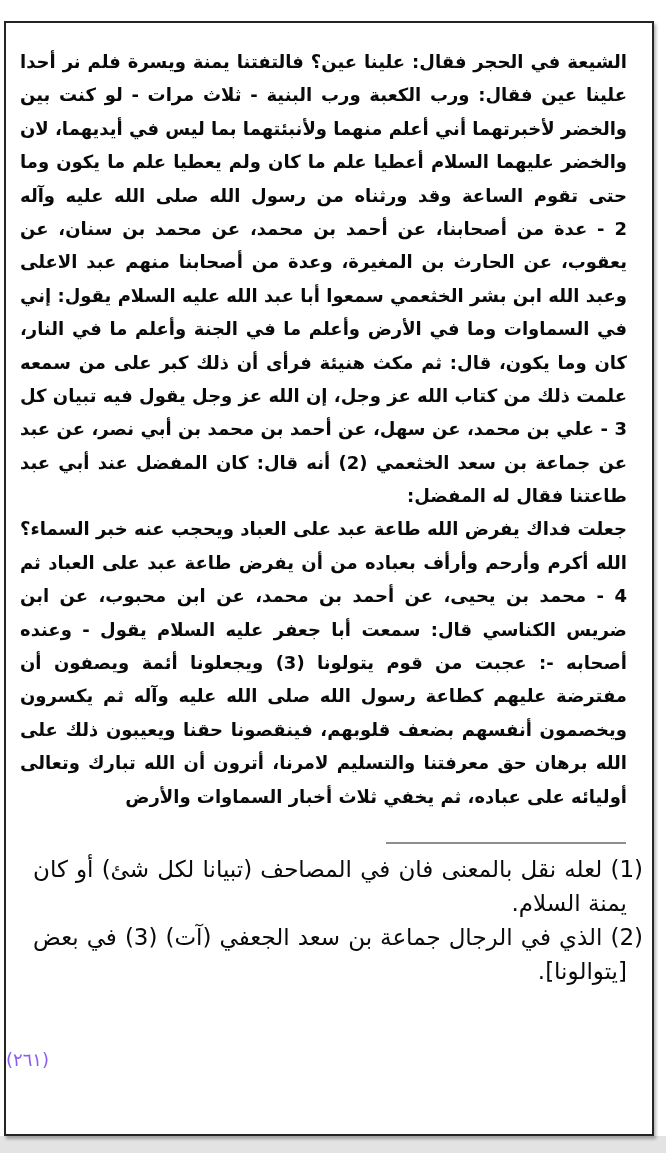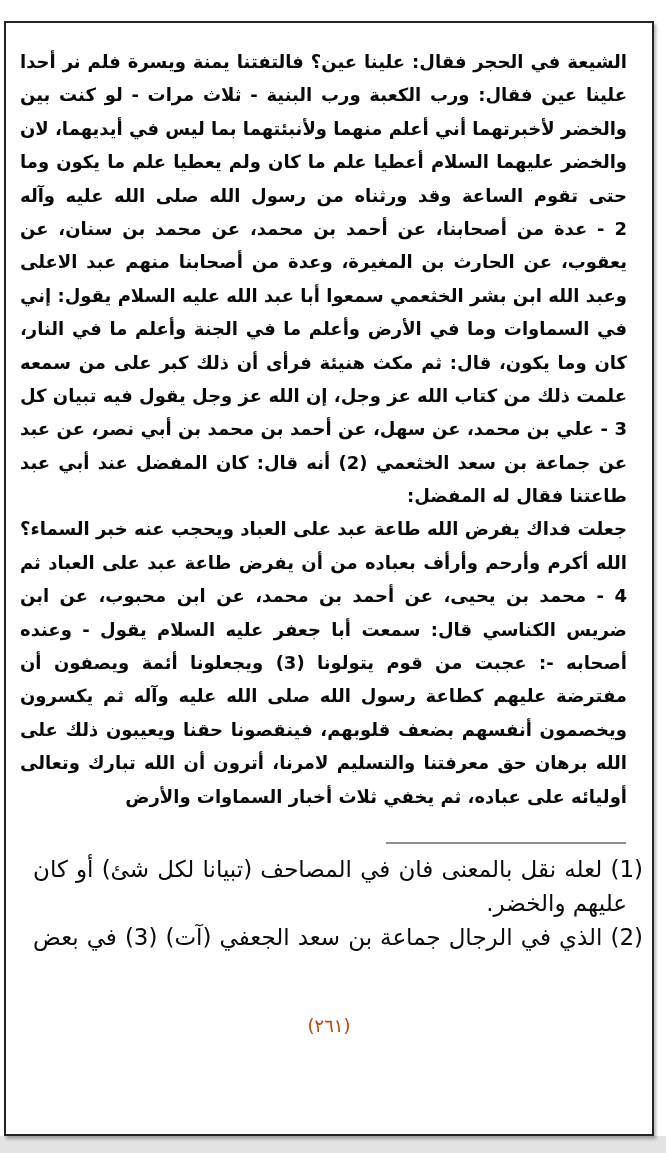--- a/index.html
+++ b/index.html
@@ -80,24 +80,24 @@
     -moz-text-align-last: right;
   }
   .fn.out {
     margin-left: 0;
     margin-right: -16px; 
   }
   .page-number {
     margin-top: 56px;
     height: 32px;
     line-height: 32px;
-    text-align: center;
+    text-align: left;
     font-size: 18px;
     font-weight: 400;
-    color: #c2410c;
+    color: #8b5cf6;
     direction: rtl;
   }
 </style>
 </head>
 <body>
 
 <div class="screen">
 
   <div class="scan-band"></div>
 
@@ -126,20 +126,21 @@
       <div class="ln j">مفترضة عليهم كطاعة رسول الله صلى الله عليه وآله ثم يكسرون حجتهم</div>
       <div class="ln j">ويخصمون أنفسهم بضعف قلوبهم، فينقصونا حقنا ويعيبون ذلك على من أعطاه</div>
       <div class="ln j">الله برهان حق معرفتنا والتسليم لامرنا، أترون أن الله تبارك وتعالى افترض طاعة</div>
       <div class="ln e">أوليائه على عباده، ثم يخفي ثلاث أخبار السماوات والأرض</div>
     </div>
 
     <div class="fn-separator"></div>
 
     <div class="footnotes">
       <div class="fn j out">(1) لعله نقل بالمعنى فان في المصاحف (تبيانا لكل شئ) أو كان في قراء تهم</div>
-      <div class="fn e">عليهم والخضر.</div>
+      <div class="fn e">يمنة السلام.</div>
       <div class="fn j out">(2) الذي في الرجال جماعة بن سعد الجعفي (آت) (3) في بعض النسخ</div>
+      <div class="fn e">[يتوالونا].</div>
     </div>
 
     <div class="page-number">(٢٦١)</div>
 
   </div>
 </div>
 
 </body></html>

